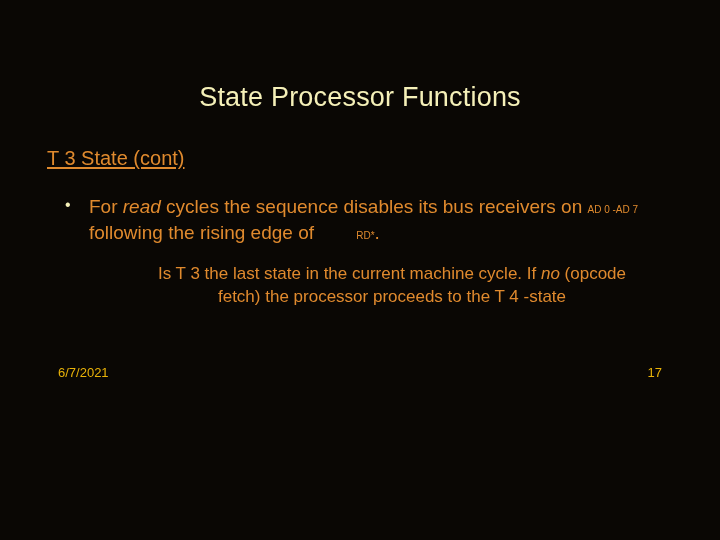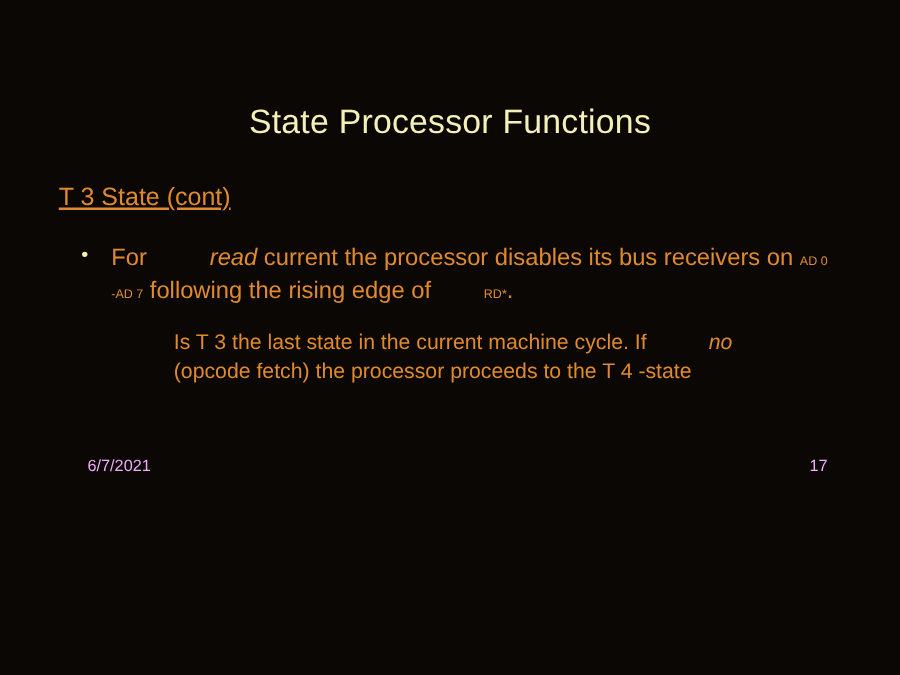--- a/index.html
+++ b/index.html
@@ -48,53 +48,54 @@
   ul.primary > li::before {
     content: "•";
     color: #f5f0b8;
     position: absolute;
     left: 10px;
     top: 0;
     font-size: 16px;
   }
   .body-text { font-size: 19px; }
   .small { font-size: 10px; }
-  .italic { font-style: italic; margin-left: 45px; }
+  .italic { font-style: italic; }
   .sub-block {
     color: #e08a2e;
     font-size: 17px;
     margin-left: 84px;
     margin-right: 20px;
     margin-top: 18px;
     margin-bottom: 10px;
     line-height: 1.35;
+    text-align: center;
   }
   .footer {
     position: absolute;
-    left: 12px; right: 0;
+    left: 0; right: 0;
     bottom: 36px;
     padding: 0 58px;
     display: flex;
     justify-content: space-between;
-    color: #f0abfc;
+    color: #eab308;
     font-size: 13px;
   }
 </style>
 </head>
 <body>
 
 <div class="slide">
 
   <div class="title">State Processor Functions</div>
 
   <div class="subtitle">T 3 State (cont)</div>
 
   <ul class="primary">
     <li>
-      <span class="body-text">For </span><span class="body-text italic">read</span><span class="body-text">  current the processor disables its bus receivers on </span><span class="small">AD 0 -AD 7</span><span class="body-text"> following the rising edge of </span><span class="body-text" style="white-space:pre">       </span><span class="small">RD*</span><span class="body-text">.</span>
+      <span class="body-text">For </span><span class="body-text italic">read</span><span class="body-text">  cycles the sequence disables its bus receivers on </span><span class="small">AD 0 -AD 7</span><span class="body-text"> following the rising edge of </span><span class="body-text" style="white-space:pre">       </span><span class="small">RD*</span><span class="body-text">.</span>
     </li>
   </ul>
 
   <div class="sub-block">
     <span>Is T 3 the last state in the current machine cycle. If </span><span class="italic">no</span><span>  (opcode fetch) the processor proceeds to the T 4 -state</span>
   </div>
 
 
   <div class="footer">
     <span>6/7/2021</span>

